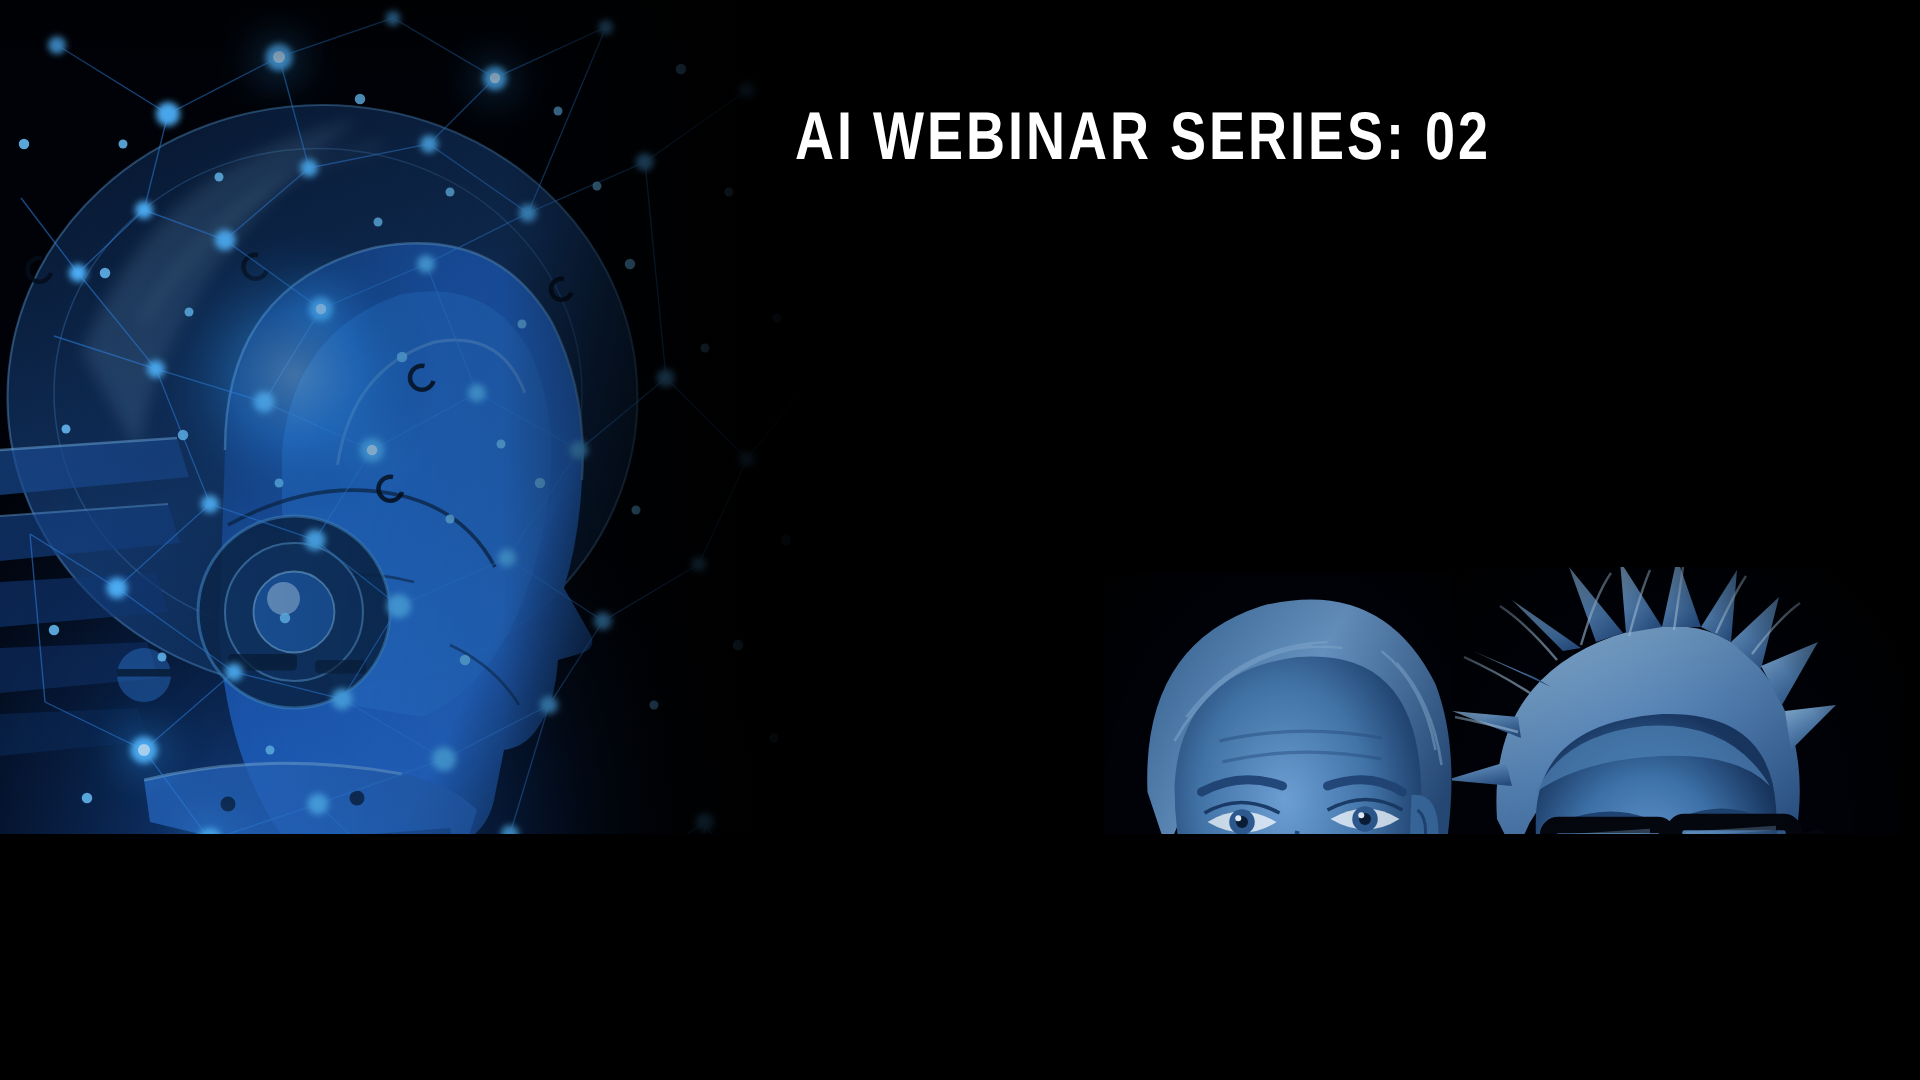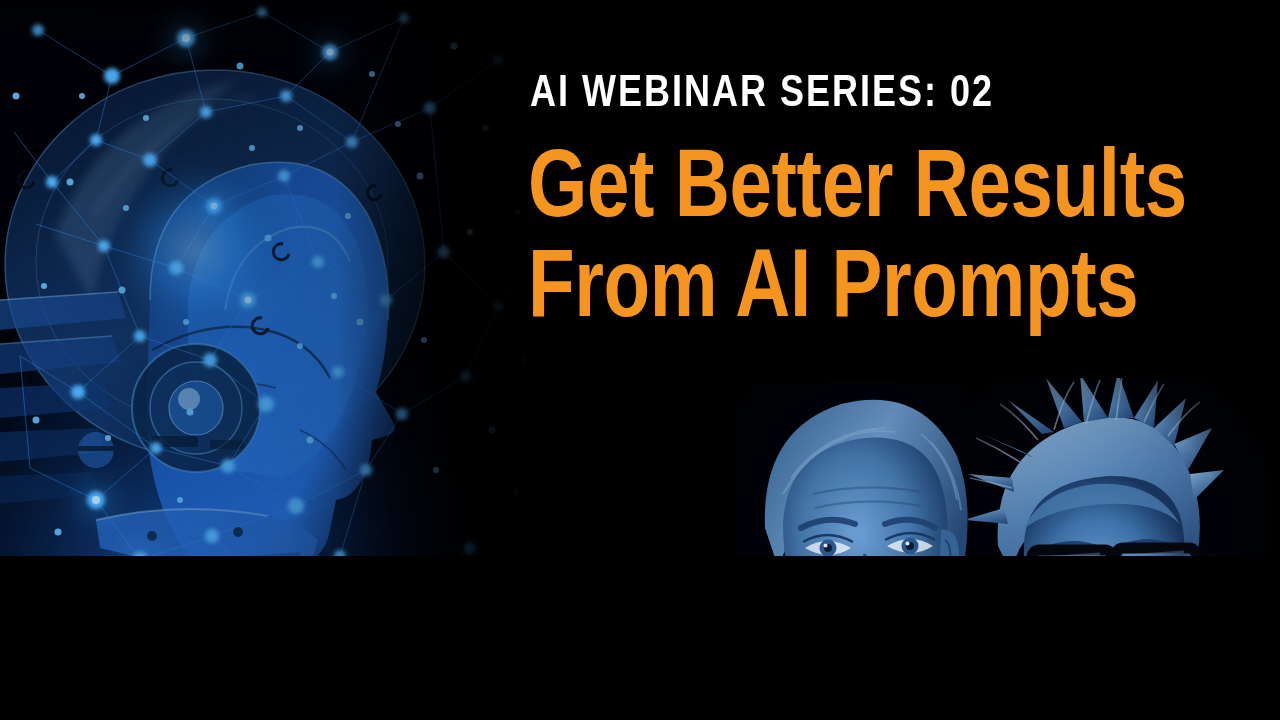--- a/index.html
+++ b/index.html
@@ -650,20 +650,16 @@
       <ellipse cx="86" cy="236" rx="18" ry="14" fill="#7FAFDC" opacity="0.18" filter="url(#wSoft)"></ellipse>
 
       <rect x="0" y="0" width="300" height="342" fill="url(#wVign)"></rect>
     </svg>
   </div>
 
   <div id="text-block">
 
     <div id="eyebrow">AI WEBINAR SERIES: 02</div>
 
-    <div id="headline">
-      <div class="headline-line" id="headline-line-1">Get Better Results</div>
-      <div class="headline-line" id="headline-line-2">From AI Prompts</div>
-    </div>
 
   </div>
 
 </div>
 
 </body></html>

